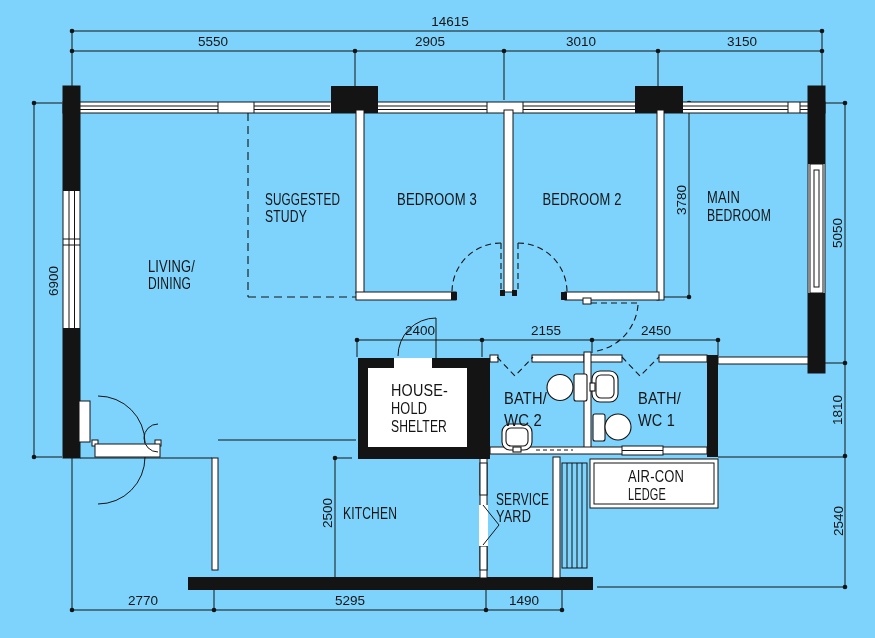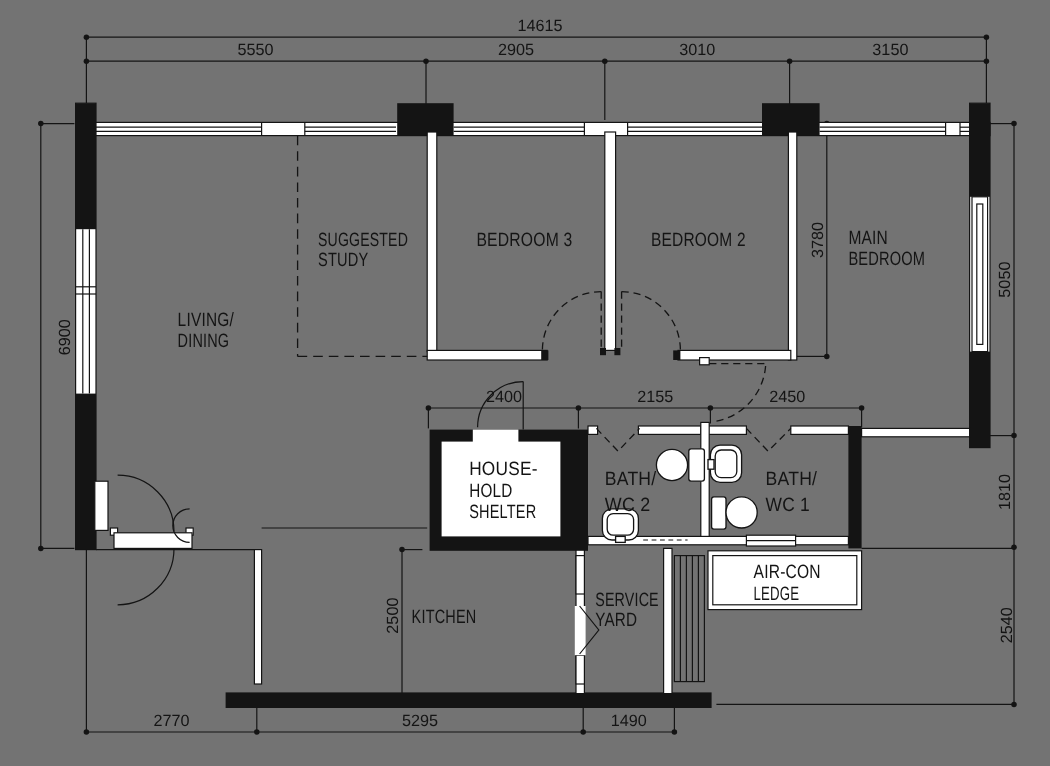--- a/index.html
+++ b/index.html
@@ -1,16 +1,16 @@
 <!DOCTYPE html>
 <html><head>
 <meta charset="utf-8">
 <style>
   html,body{margin:0;padding:0;background:#fff;}
-  .page{width:875px;height:638px;background:#737373;position:relative;overflow:hidden;}
+  .page{width:875px;height:638px;background:#7dd3fc;position:relative;overflow:hidden;}
   svg{display:block;}
   .t{font-family:"Liberation Sans",sans-serif;font-size:16px;fill:#141414;letter-spacing:.2px;}
   .d{font-family:"Liberation Sans",sans-serif;font-size:13.5px;fill:#141414;}
   .thin{stroke:#141414;stroke-width:1;fill:none;}
   .wall2{fill:#fff;stroke:#141414;stroke-width:1;}
   .solid{fill:#141414;stroke:none;}
   .dash{stroke:#141414;stroke-width:1.1;fill:none;stroke-dasharray:6 4;}
   .dash2{stroke:#141414;stroke-width:1.1;fill:none;stroke-dasharray:8 5;}
   .dash3{stroke:#141414;stroke-width:1;fill:none;stroke-dasharray:4 3;}
   .fix{fill:#fff;stroke:#141414;stroke-width:1.1;}

